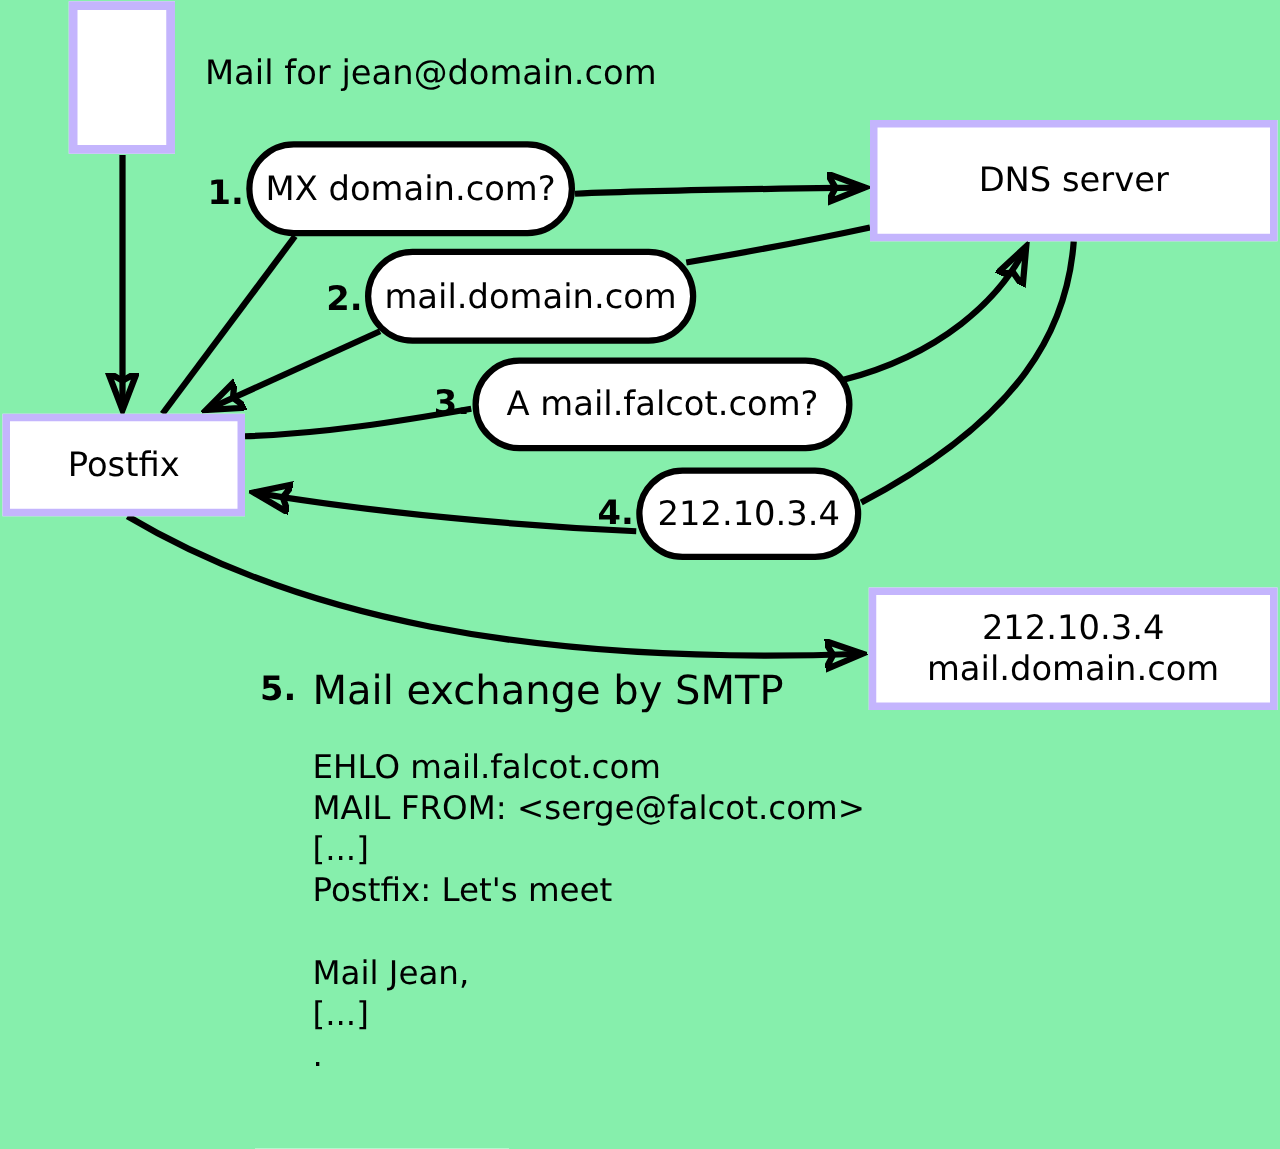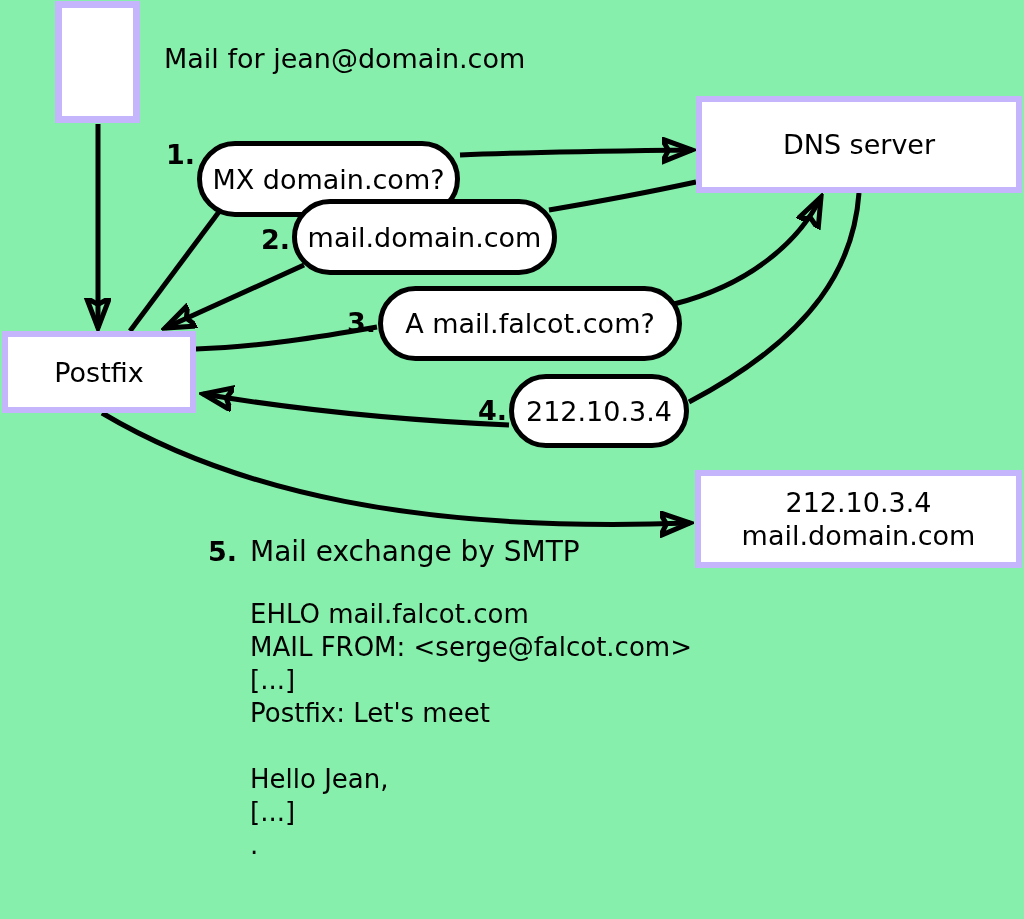--- a/index.html
+++ b/index.html
@@ -17,21 +17,21 @@
   .pill{
     position:absolute;border:5px solid #000;background:#fff;box-sizing:border-box;
     border-radius:40px;display:flex;align-items:center;justify-content:center;
     font-size:27px;
   }
   .num{
     position:absolute;width:60px;text-align:right;
     font-size:27px;font-weight:bold;line-height:30px;
   }
   .note{position:absolute;font-size:27px;line-height:30px;}
-  .step5-label{position:absolute;font-size:28px;line-height:30px;}
+  .step5-label{position:absolute;font-size:32px;line-height:30px;}
   .smtp{position:absolute;left:250px;top:598px;font-size:26px;}
   .smtp-line{min-height:33px;line-height:33px;white-space:pre;}
 </style>
 </head>
 <body>
 
 <div class="canvas">
 
   <svg class="wires" viewBox="0 0 1024 919" xmlns="http://www.w3.org/2000/svg">
     <defs>
@@ -62,21 +62,21 @@
   <div class="box" style="left:696px;top:96px;width:326px;height:97px;">
     <span>DNS server</span>
   </div>
 
   <div class="box" style="left:695px;top:470px;width:327px;height:98px;">
     <span>212.10.3.4</span>
     <span>mail.domain.com</span>
   </div>
 
   <div class="num" style="left:135px;top:140px;">1.</div>
-  <div class="pill" style="left:197px;top:113px;width:263px;height:76px;margin-top:28px;">
+  <div class="pill" style="left:197px;top:113px;width:263px;height:76px;">
     <span>MX domain.com?</span>
   </div>
 
   <div class="num" style="left:230px;top:225px;">2.</div>
   <div class="pill" style="left:292px;top:199px;width:265px;height:76px;">
     <span>mail.domain.com</span>
   </div>
 
   <div class="num" style="left:316px;top:308px;">3.</div>
   <div class="pill" style="left:378px;top:286px;width:304px;height:75px;">
@@ -90,18 +90,18 @@
 
   <div class="num" style="left:177px;top:537px;">5.</div>
   <div class="step5-label" style="left:250px;top:537px;">Mail exchange by SMTP</div>
 
   <div class="smtp">
     <div class="smtp-line">EHLO mail.falcot.com</div>
     <div class="smtp-line">MAIL FROM: &lt;serge@falcot.com&gt;</div>
     <div class="smtp-line">[...]</div>
     <div class="smtp-line">Postfix: Let's meet</div>
     <div class="smtp-line"></div>
-    <div class="smtp-line">Hello Jean,</div>
+    <div class="smtp-line">Mail Jean,</div>
     <div class="smtp-line">[...]</div>
     <div class="smtp-line">.</div>
   </div>
 
 </div>
 
 </body></html>

